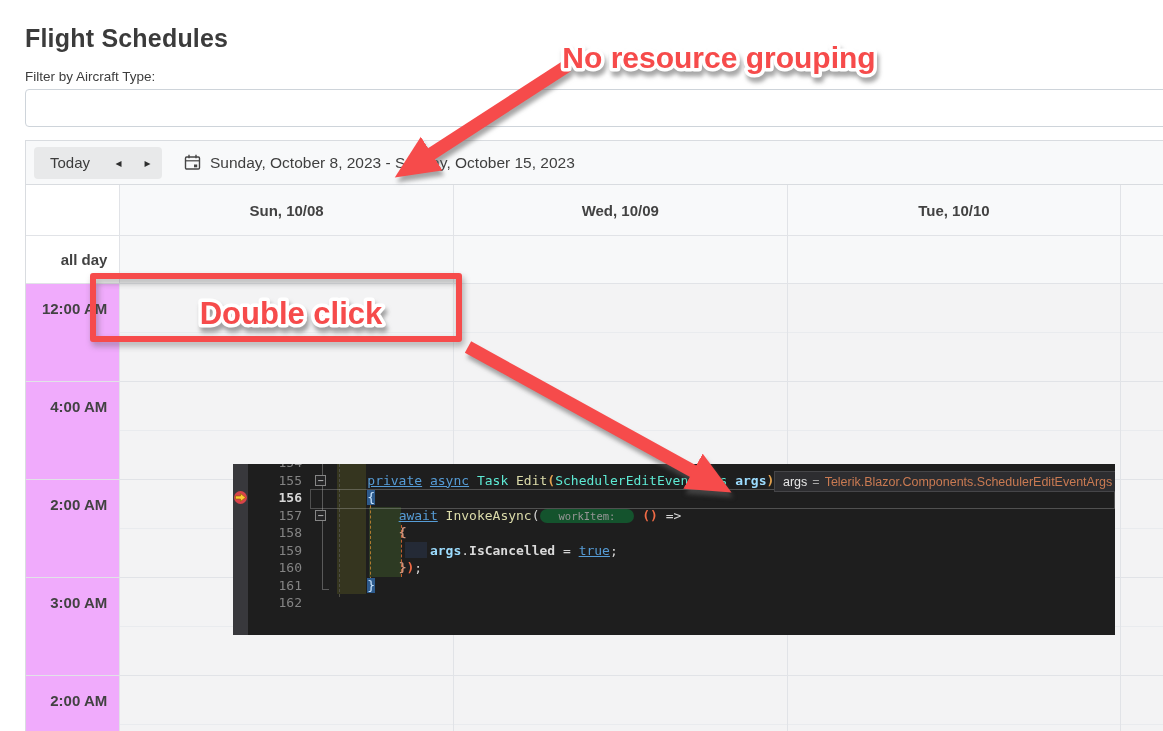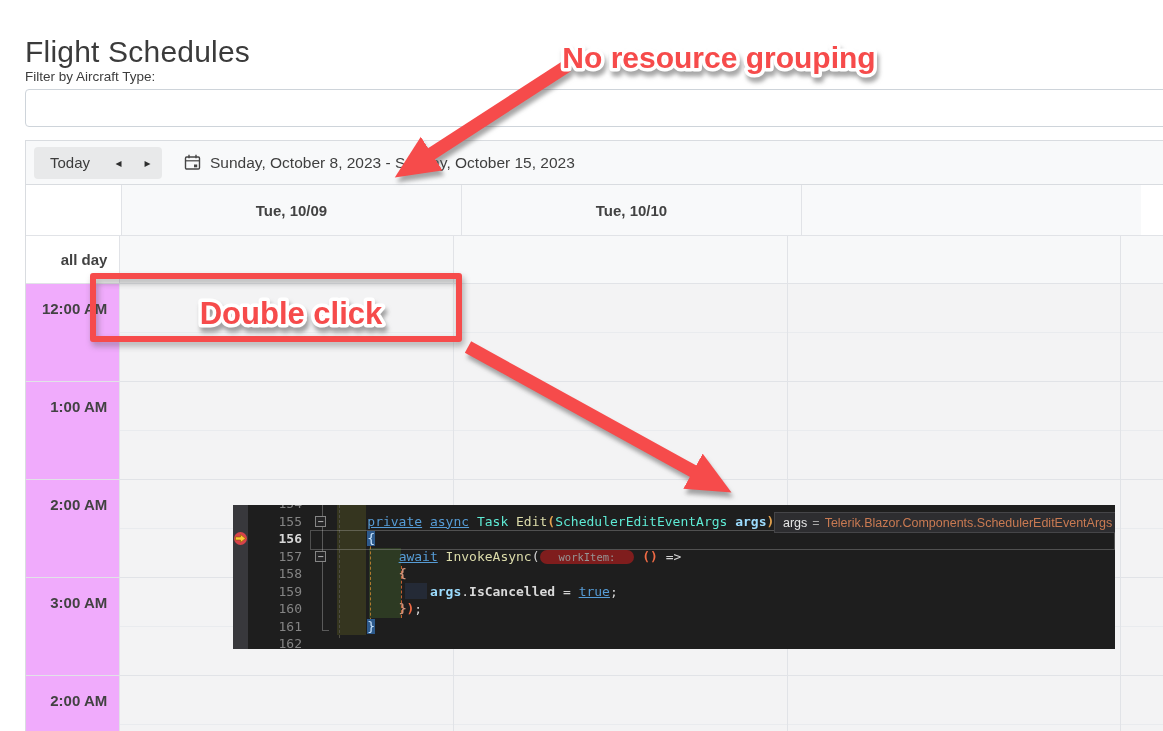--- a/index.html
+++ b/index.html
@@ -1,20 +1,20 @@
 <!DOCTYPE html>
 <html><head>
 <meta charset="utf-8">
 <style>
   * { margin:0; padding:0; box-sizing:border-box; }
   html,body { width:1163px; height:731px; overflow:hidden; background:#fff;
     font-family:"Liberation Sans", sans-serif; position:relative; }
 
   
-  .page-title { position:absolute; left:25px; top:35px; font-size:30px; font-weight:400;
+  .page-title { position:absolute; left:25px; top:24px; font-size:25px; font-weight:700;
     color:#3b3b3b; letter-spacing:.2px; }
   .filter-label { position:absolute; left:25px; top:69px; font-size:13.5px; color:#3d3d3d; }
   .filter-input { position:absolute; left:25px; top:89px; width:1150px; height:38px;
     border:1px solid #ced4da; border-radius:4px; background:#fff; outline:none;
     font-size:14px; padding:0 10px; color:#333; }
 
   
   .scheduler { position:absolute; left:25px; top:140px; width:1430px; height:640px;
     border:1px solid #d9dce0; background:#fff; }
   .sch-toolbar { height:44px; background:#f8f9fa; border-bottom:1px solid #d9dce0;
@@ -39,21 +39,21 @@
   .allday-cell { width:340px; border-left:1px solid #e1e3e7; background:#f7f8f9; }
 
   .hrow { height:98px; display:flex; border-top:1px solid #e1e3e7; }
   .tcell { width:95px; background:#f0abfc; }
   .tlabel { height:49px; display:flex; align-items:center; justify-content:flex-end;
     padding-right:12px; font-size:15px; font-weight:700; color:#424242; }
   .dcell { width:340px; border-left:1px solid #e1e3e7; background:#f3f3f4; position:relative; }
   .dcell .half { position:absolute; top:48px; left:0; right:0; height:1px; background:#e9ebee; }
 
   
-  .code-snippet { position:absolute; left:233px; top:505px; width:882px; height:144px;
+  .code-snippet { position:absolute; left:233px; top:464px; width:882px; height:171px;
     background:#1e1e1e; overflow:hidden; z-index:30; }
   .gutter-strip { position:absolute; left:0; top:0; bottom:0; width:15px; background:#38383c; z-index:4; }
   .band { position:absolute; z-index:1; }
   .band.outer { left:104px; width:29px; top:0; height:130px; background:#35351f; }
   .band.inner { left:136px; width:32px; top:43px; height:70px; background:#2d3a23; }
   .guide { position:absolute; width:0; z-index:2; }
   .guide.gray   { left:106px; top:0; height:133px; border-left:1px dashed #4d4d45; }
   .guide.orange { left:137px; top:26px; height:100px; border-left:1px dashed #b07a2e; }
   .guide.red    { left:168px; top:61px; height:52px; border-left:1px dashed #c45f33; }
   .fold-line { position:absolute; left:89px; top:0; width:1px; height:126px; background:#5a5a5a; z-index:2; }
@@ -69,21 +69,21 @@
   .code-row.current .line-num { color:#d8d8d8; font-weight:bold; }
   .fold-box { position:absolute; left:82px; top:3px; width:11px; height:11px; line-height:9px;
     text-align:center; font-size:10px; color:#c8c8c8; border:1px solid #858585; background:#252526; }
   .code-text { position:absolute; left:103px; top:0; }
   .tok-kw { color:#569cd6;text-decoration:underline; } .tok-type { color:#5eead4; }
   .tok-method { color:#dcdcaa; font-weight:normal; } .tok-param { color:#9cdcfe; font-weight:bold; }
   .tok-prop { color:#dadada; font-weight:bold; } .tok-plain { color:#d4d4d4; }
   .tok-gold { color:#e2a14e; font-weight:bold; } .tok-redparen { color:#ef6a45; font-weight:bold; }
   .tok-orange { color:#ce9178; font-weight:bold; }
   .tok-selbrace { background:#2d5a8c; color:#cbe6ff; }
-  .tok-hint { background:#7f1d1d; color:#969696; font-size:10.5px; border-radius:7px;
+  .tok-hint { background:#14532d; color:#969696; font-size:10.5px; border-radius:7px;
     padding:1px 19px; font-weight:normal; }
   .bp-icon { position:absolute; left:0; top:26px; z-index:5; }
   .data-tip { position:absolute; left:541px; top:7px; height:21px; z-index:6;
     background:#2d2d30; border:1px solid #454548; display:flex; align-items:center;
     gap:5px; padding:0 8px; font-size:12.5px; }
   .data-tip .tip-name { color:#e6e6e6; } .data-tip .tip-eq { color:#a8a8a8; }
   .data-tip .tip-val { color:#c97a52; }
 
   
   .anno-rect { position:absolute; left:90px; top:273px; width:372px; height:69px;
@@ -120,21 +120,22 @@
         <line x1="5" y1="0.8" x2="5" y2="4.2" stroke="#454545" stroke-width="1.4"></line>
         <line x1="12" y1="0.8" x2="12" y2="4.2" stroke="#454545" stroke-width="1.4"></line>
         <rect x="10" y="10.5" width="3.2" height="2.8" fill="#454545"></rect>
       </svg>
     </span>
     <span class="date-range">Sunday, October 8, 2023 - Sunday, October 15, 2023</span>
   </div>
 
   <div class="sch-header">
     <div class="corner"></div>
-    <div class="day-head">Tue, 10/09</div>
+    <div class="day-head">Sun, 10/08</div>
+    <div class="day-head">Wed, 10/09</div>
     <div class="day-head">Tue, 10/10</div>
     <div class="day-head"></div>
   </div>
 
   <div class="sch-allday">
     <div class="allday-tcell">all day</div>
     <div class="allday-cell"></div>
     <div class="allday-cell"></div>
     <div class="allday-cell"></div>
     <div class="allday-cell"></div>
@@ -152,21 +153,21 @@
       </div>
     <div class="dcell">
         <div class="half"></div>
       </div>
     <div class="dcell">
         <div class="half"></div>
       </div>
   </div>
   <div class="hrow">
     <div class="tcell">
-        <div class="tlabel">1:00 AM</div>
+        <div class="tlabel">4:00 AM</div>
       </div>
     <div class="dcell">
         <div class="half"></div>
       </div>
     <div class="dcell">
         <div class="half"></div>
       </div>
     <div class="dcell">
         <div class="half"></div>
       </div>

